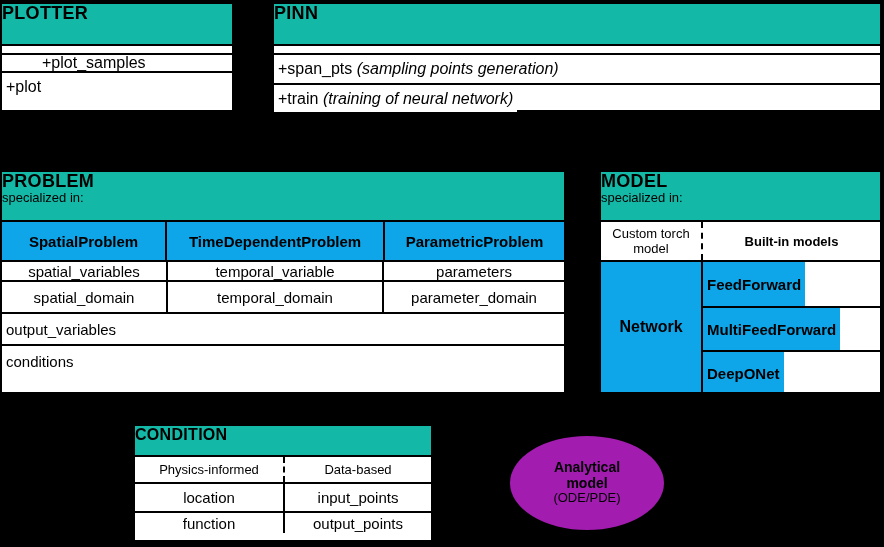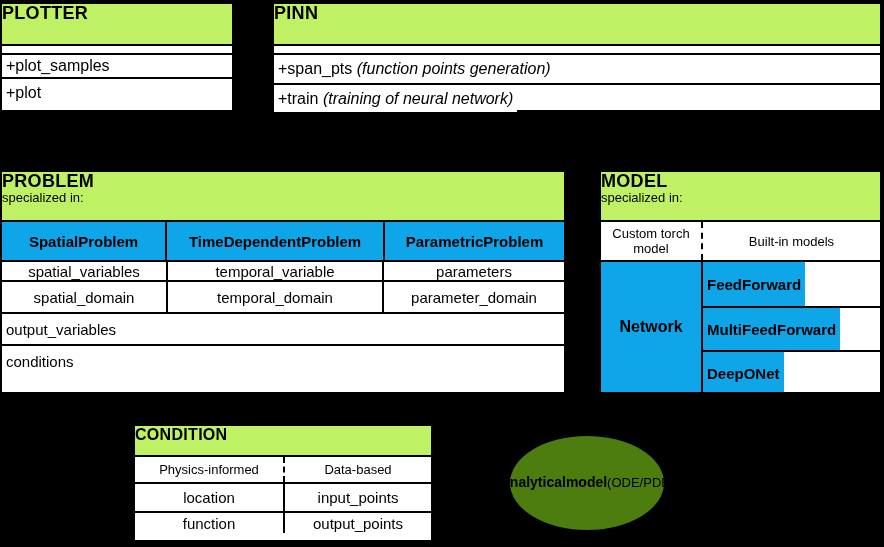--- a/index.html
+++ b/index.html
@@ -43,21 +43,21 @@
     text-align: center;
     padding: 2px 4px;
     border-left: 2px solid #000;
     background: #ffffff;
     overflow: hidden;
   }
   .cell:first-child { border-left: none; }
   .cell.dashsplit { border-left: 2px dashed #000; }
 
   .hdr {
-    background: #bef264;
+    background: #14b8a6;
     font-size: 18px;
     font-weight: bold;
     letter-spacing: .3px;
     flex-direction: column;
     line-height: 1.08;
   }
   .hdr .sub {
     font-size: 13px;
     font-weight: normal;
     letter-spacing: 0;
@@ -69,24 +69,24 @@
   .t16 { font-size: 16px; }
   .t13 { font-size: 13px; }
   .bold { font-weight: bold; }
   .ital { font-style: italic; }
 
   
   .ellipse {
     position: absolute;
     box-sizing: border-box;
     border: 2px solid #000;
-    background: #4d7c0f;
+    background: #a21caf;
     border-radius: 50%;
     display: flex;
-    flex-direction: row;
+    flex-direction: column;
     align-items: center;
     justify-content: center;
     text-align: center;
     line-height: 1.12;
   }
   .ellipse .l1 { font-size: 14px; font-weight: bold; }
   .ellipse .l2 { font-size: 14px; font-weight: bold; }
   .ellipse .l3 { font-size: 13px; font-weight: normal; }
 
   
@@ -125,36 +125,36 @@
       <line x1="518" y1="481" x2="436" y2="481" stroke="#000" stroke-width="1.6"></line>
       <polyline points="448,474 435,481 448,488" fill="none" stroke="#000" stroke-width="1.6"></polyline>
     </g>
   </svg>
 
   <div class="uml" style="left:0px; top:2px; width:234px; height:110px;">
     <div class="row hdr" style="height:40px;">
       <span>PLOTTER</span>
     </div>
     <div class="row spacerrow"></div>
-    <div class="row" style="height:24px;">
+    <div class="row" style="height:18px;padding-left:36px;">
       <div class="cell t16">+plot_samples</div>
     </div>
     <div class="row" style="height:29px;">
       <div class="cell t16">+plot</div>
     </div>
   </div>
 
   <div class="uml" style="left:272px; top:2px; width:610px; height:110px;">
     <div class="row hdr" style="height:40px;">
       <span>PINN</span>
     </div>
     <div class="row spacerrow"></div>
     <div class="row" style="height:30px;">
       <div class="cell t16">
-        <span>+span_pts</span>&nbsp;<span class="ital">(function points generation)</span>
+        <span>+span_pts</span>&nbsp;<span class="ital">(sampling points generation)</span>
       </div>
     </div>
     <div class="row" style="height:29px;">
       <div class="cell t16">
         <span>+train</span>&nbsp;<span class="ital">(training of neural network)</span>
       </div>
     </div>
   </div>
 
   <div class="uml" style="left:0px; top:170px; width:566px; height:224px;">
@@ -190,21 +190,21 @@
   </div>
 
   <div class="uml" style="left:599px; top:170px; width:283px; height:224px;">
     <div class="row hdr" style="height:48px;">
       <span>MODEL</span>
       <span class="sub">specialized in:</span>
     </div>
 
     <div class="row" style="height:40px;">
       <div class="cell t13" style="width:100px;">Custom torch model</div>
-      <div class="cell dashsplit t13" style="width:179px;">Built-in models</div>
+      <div class="cell dashsplit t13" style="width:179px;font-weight:bold;">Built-in models</div>
     </div>
 
     <div class="row" style="height:132px;">
       <div class="cell lav t16 bold" style="width:100px;">Network</div>
       <div class="cell" style="width:179px; padding:0; display:block;">
         <div class="row" style="height:44px; border-top:none;">
           <div class="cell lav t15 bold">FeedForward</div>
         </div>
         <div class="row" style="height:44px;">
           <div class="cell lav t15 bold">MultiFeedForward</div>

